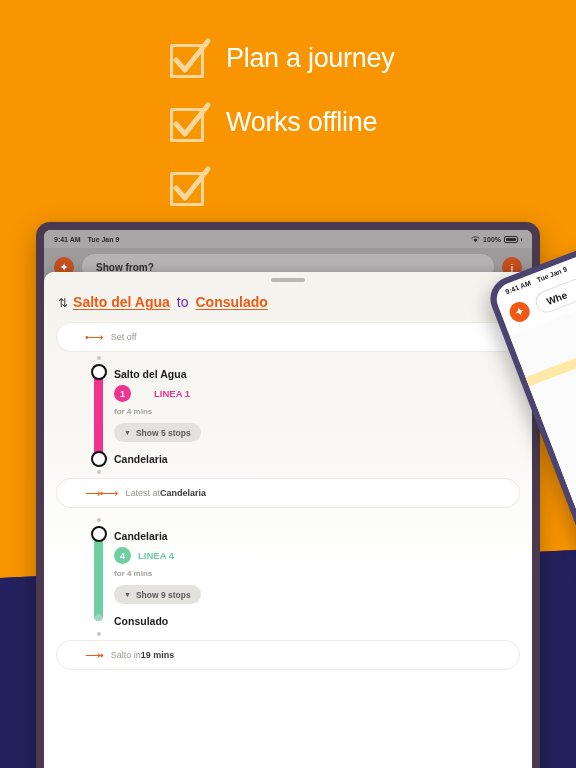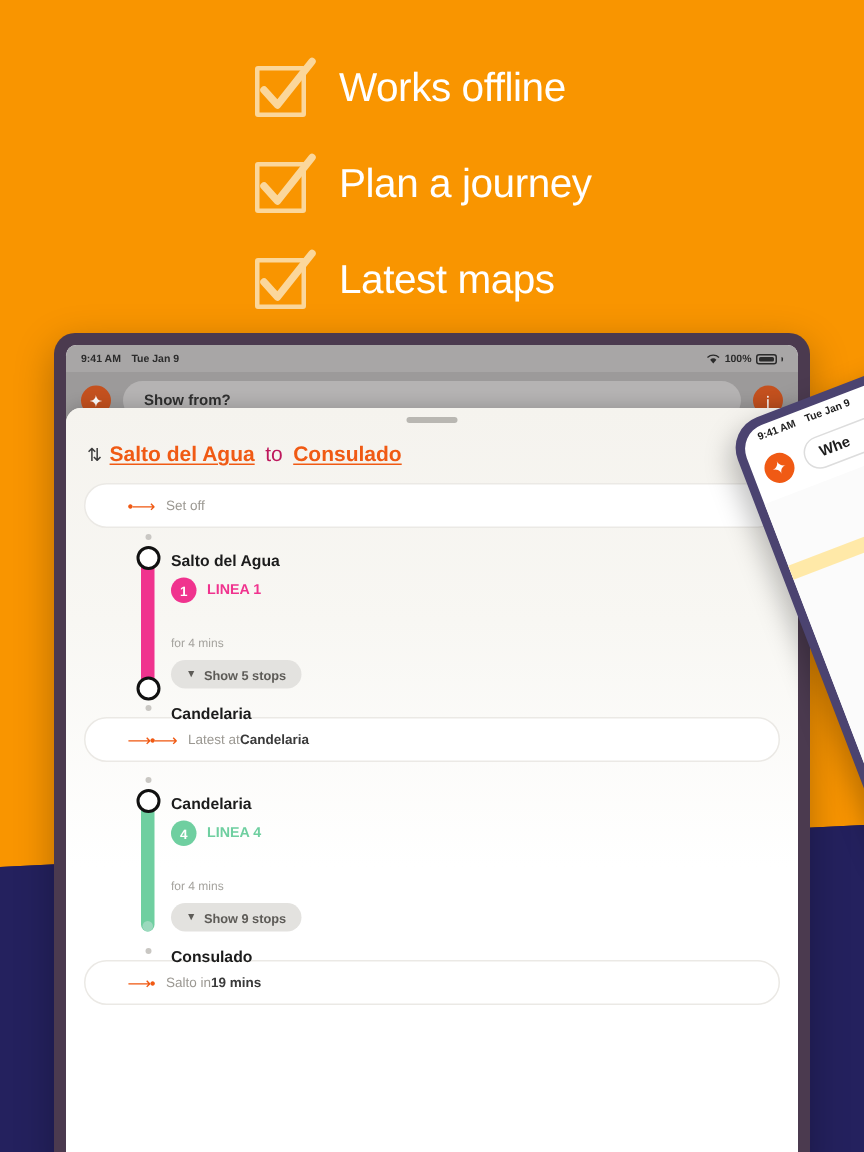--- a/index.html
+++ b/index.html
@@ -114,21 +114,21 @@
     display: flex; align-items: center; justify-content: center;
     font-size: 12px; line-height: 1; font-weight: 400;
   }
   .sheet-title {
     position: absolute; left: 14px; top: 22px; right: 40px;
     display: flex; align-items: baseline; gap: 7px;
     font-size: 14px; font-weight: 700;
   }
   .swap-icon { font-size: 12px; color: #3b3b3b; font-weight: 400; letter-spacing: -2px; }
   .ttl-link { color: #f05a14; text-decoration: underline; text-underline-offset: 2px; }
-  .ttl-to { color: #be185d; font-weight: 400; }
+  .ttl-to { color: #6d28d9; font-weight: 400; }
 
   
   .content { position: absolute; left: 0; right: 0; top: 50px; bottom: 0; }
   .card {
     margin: 0 12px 0 12px;
     background: #ffffff;
     border: 1px solid #ebe9e5;
     border-radius: 18px;
     height: 30px;
     display: flex; align-items: center;
@@ -161,23 +161,23 @@
   .stop-name { font-size: 10.5px; font-weight: 700; color: #1c1c1c; }
   .line-row { display: flex; align-items: center; gap: 7px; margin-top: 5px; }
   .line-badge {
     width: 17px; height: 17px; border-radius: 50%; color: #fff;
     font-size: 9px; font-weight: 700;
     display: flex; align-items: center; justify-content: center;
   }
   .badge-pink { background: #f0338e; }
   .badge-green { background: #6fcfa0; }
   .line-name { font-size: 9.5px; font-weight: 700; }
-  .name-pink { color: #f0338e; }
+  .name-pink { color: #f0338e; margin-left: 16px; }
   .name-green { color: #6fcfa0; text-align: right; }
-  .dur { font-size: 8px; color: #a5a39e; margin-top: 22px; }
+  .dur { font-size: 8px; color: #a5a39e; margin-top: 5px; font-weight: bold; }
   .stops-btn {
     margin-top: 7px; display: inline-flex; align-items: center; gap: 5px;
     background: #e3e2df; border-radius: 11px; height: 19px; padding: 0 10px;
     font-size: 8.5px; color: #5d5b57; font-weight: 600;
   }
   .chev { font-size: 7px; }
 
   
   .phone {
     position: absolute; left: 484px; top: 286px;
@@ -220,41 +220,40 @@
 
   <div class="features">
 
     <div class="feature-row">
       <span class="check-box">
         <span class="sq"></span>
         <svg width="46" height="46" viewBox="0 0 46 46">
           <path d="M8 22 L17 32 L40 3" fill="none" stroke="#fbd79b" stroke-width="5" stroke-linecap="round" stroke-linejoin="round"></path>
         </svg>
       </span>
-      <span class="feature-label">Works offline</span>
+      <span class="feature-label">Plan a journey</span>
     </div>
 
     <div class="feature-row">
       <span class="check-box">
         <span class="sq"></span>
         <svg width="46" height="46" viewBox="0 0 46 46">
           <path d="M8 22 L17 32 L40 3" fill="none" stroke="#fbd79b" stroke-width="5" stroke-linecap="round" stroke-linejoin="round"></path>
         </svg>
       </span>
-      <span class="feature-label">Plan a journey</span>
+      <span class="feature-label">Works offline</span>
     </div>
 
     <div class="feature-row">
       <span class="check-box">
         <span class="sq"></span>
         <svg width="46" height="46" viewBox="0 0 46 46">
           <path d="M8 22 L17 32 L40 3" fill="none" stroke="#fbd79b" stroke-width="5" stroke-linecap="round" stroke-linejoin="round"></path>
         </svg>
       </span>
-      <span class="feature-label">Latest maps</span>
     </div>
 
   </div>
 
   <div class="phone">
     <div class="phone-screen">
       <div class="phone-status">
         <span>9:41 AM</span>
         <span>Tue Jan 9</span>
       </div>

